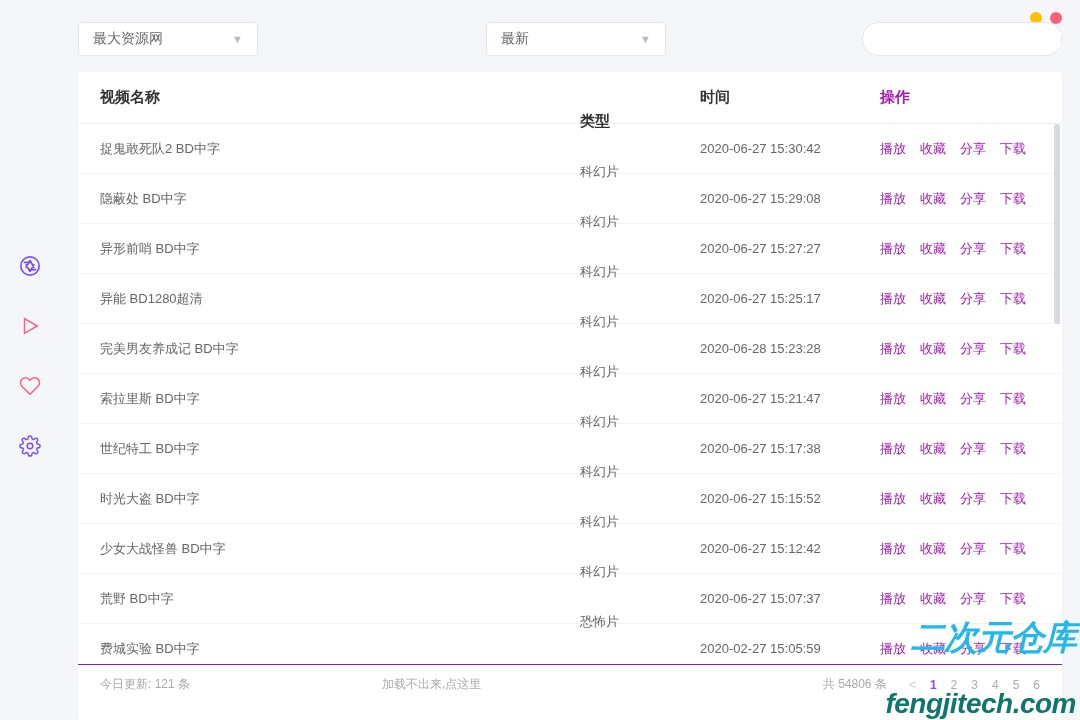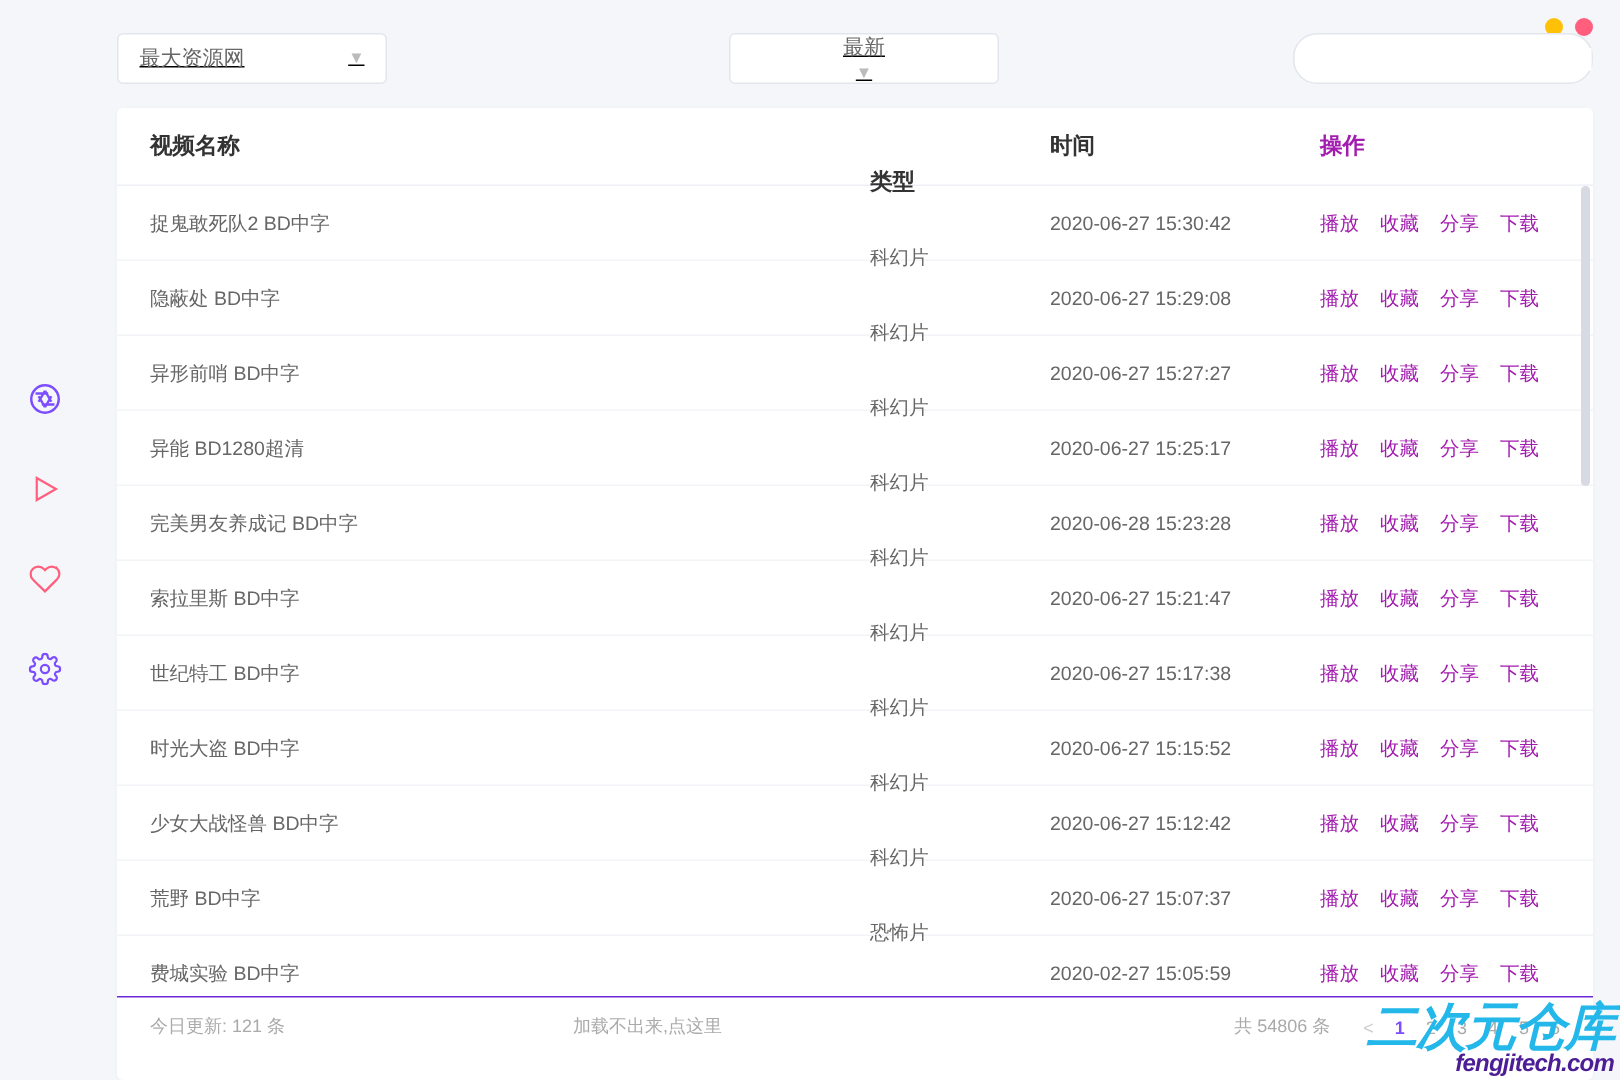--- a/index.html
+++ b/index.html
@@ -44,37 +44,36 @@
   left: 60px; top: 0;
   width: 1020px; height: 720px;
   padding: 22px 18px 0 18px;
   display: flex;
   flex-direction: column;
 }
 .toolbar {
   display: flex;
   gap: 18px;
   margin-bottom: 16px;
-  text-decoration: underline;
 }
 .select {
   background: #fff;
   border: 1px solid #e4e6ed;
   border-radius: 4px;
   height: 34px;
   display: flex;
   align-items: center;
   justify-content: space-between;
   padding: 0 14px;
   color: #666;
   font-size: 14px;
   cursor: pointer;
 }
 .select.source { width: 180px; }
-.select.sort { width: 180px; margin-left: 210px; flex-direction: column; }
+.select.sort { width: 180px; margin-left: 210px; }
 .select .chev { color: #bbb; font-size: 11px; }
 .search {
   margin-left: auto;
   background: #fff;
   border: 1px solid #e4e6ed;
   border-radius: 16px;
   height: 34px;
   width: 200px;
   display: flex;
   align-items: center;
@@ -148,21 +147,21 @@
   position: absolute;
   right: 4px; bottom: 2px;
   font-family: Arial, sans-serif;
   font-weight: 800;
   font-style: italic;
   text-align: right;
   line-height: 1;
   pointer-events: none;
 }
 .watermark .line1 { color: #24b8ea; font-size: 34px; letter-spacing: -1px; }
-.watermark .line2 { color: #4c1d95; font-size: 16px; letter-spacing: -0.5px; }
+.watermark .line2 { color: #0f766e; font-size: 28px; letter-spacing: -0.5px; margin-top: 36px; }
 </style>
 </head>
 <body>
 
 <div class="window-controls">
   <span class="wc-yellow"></span>
   <span class="wc-red"></span>
 </div>
 
 <div class="sidebar">

